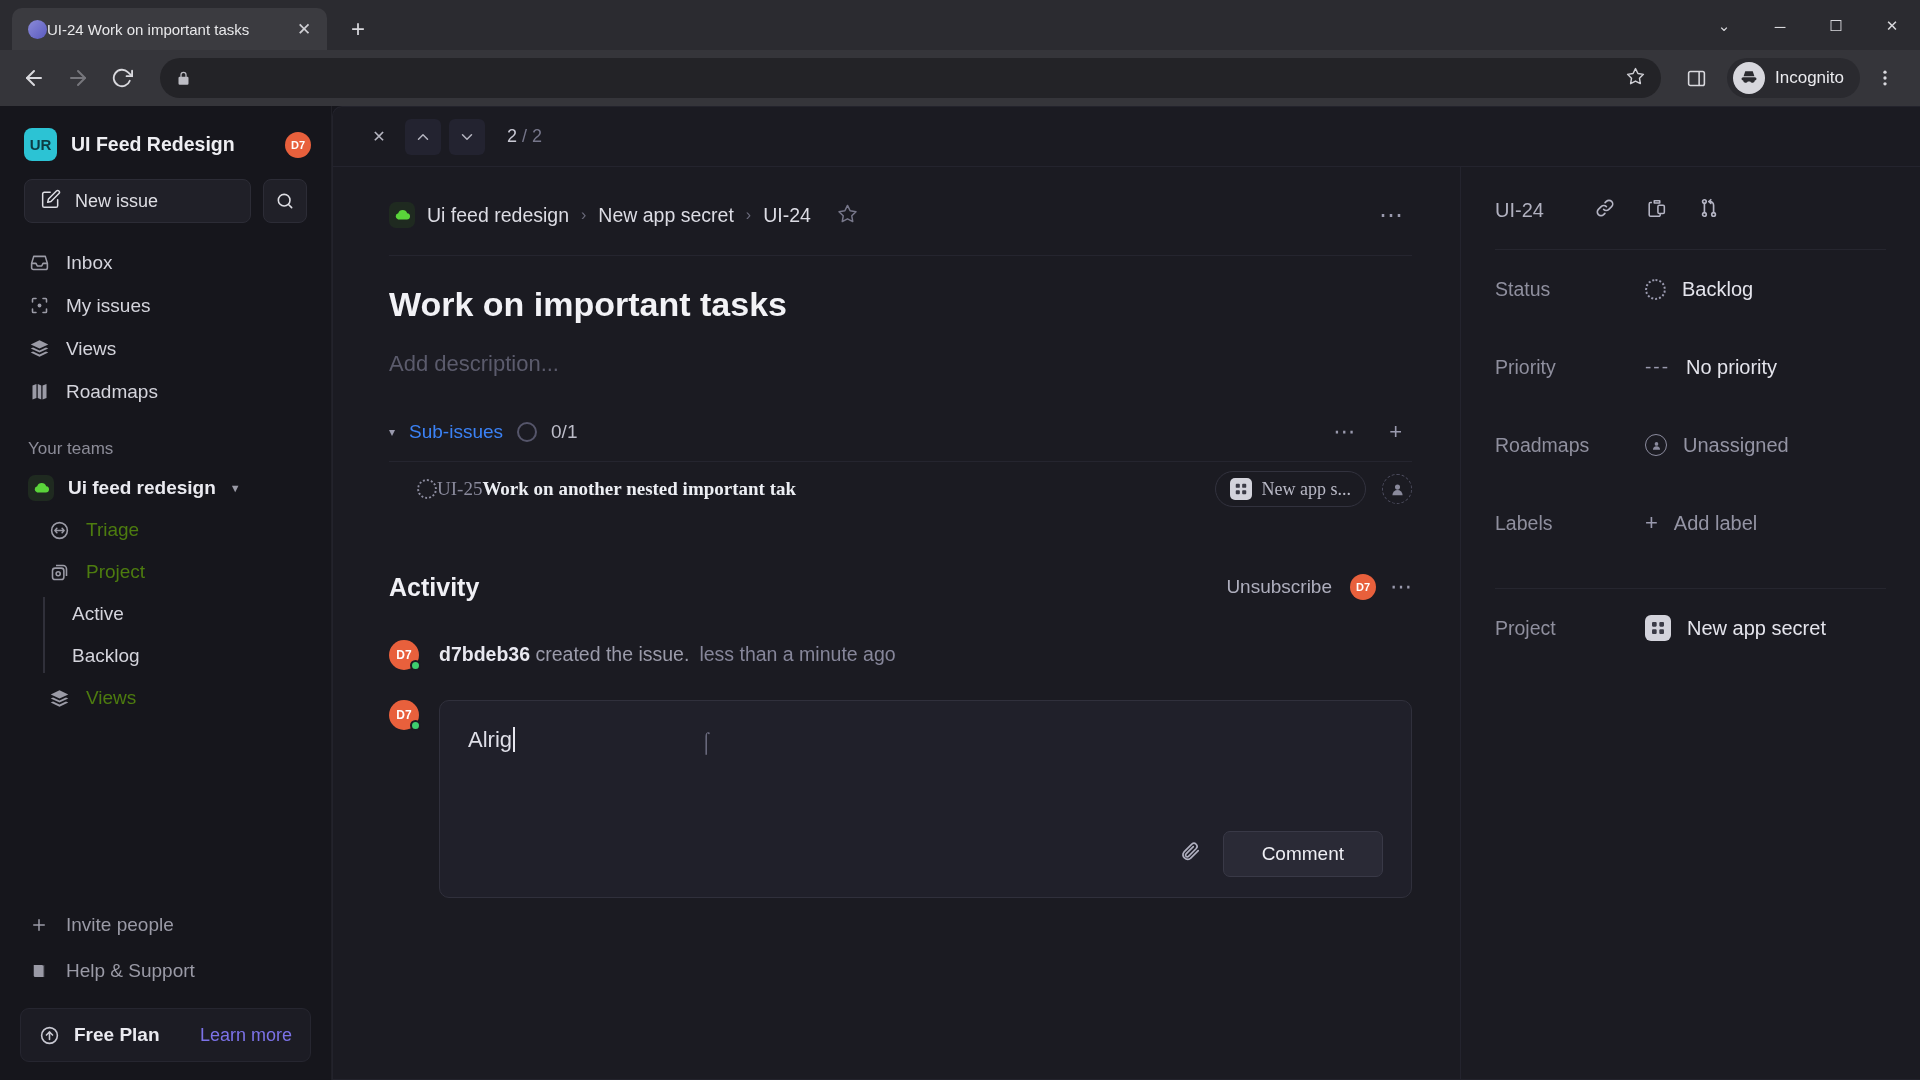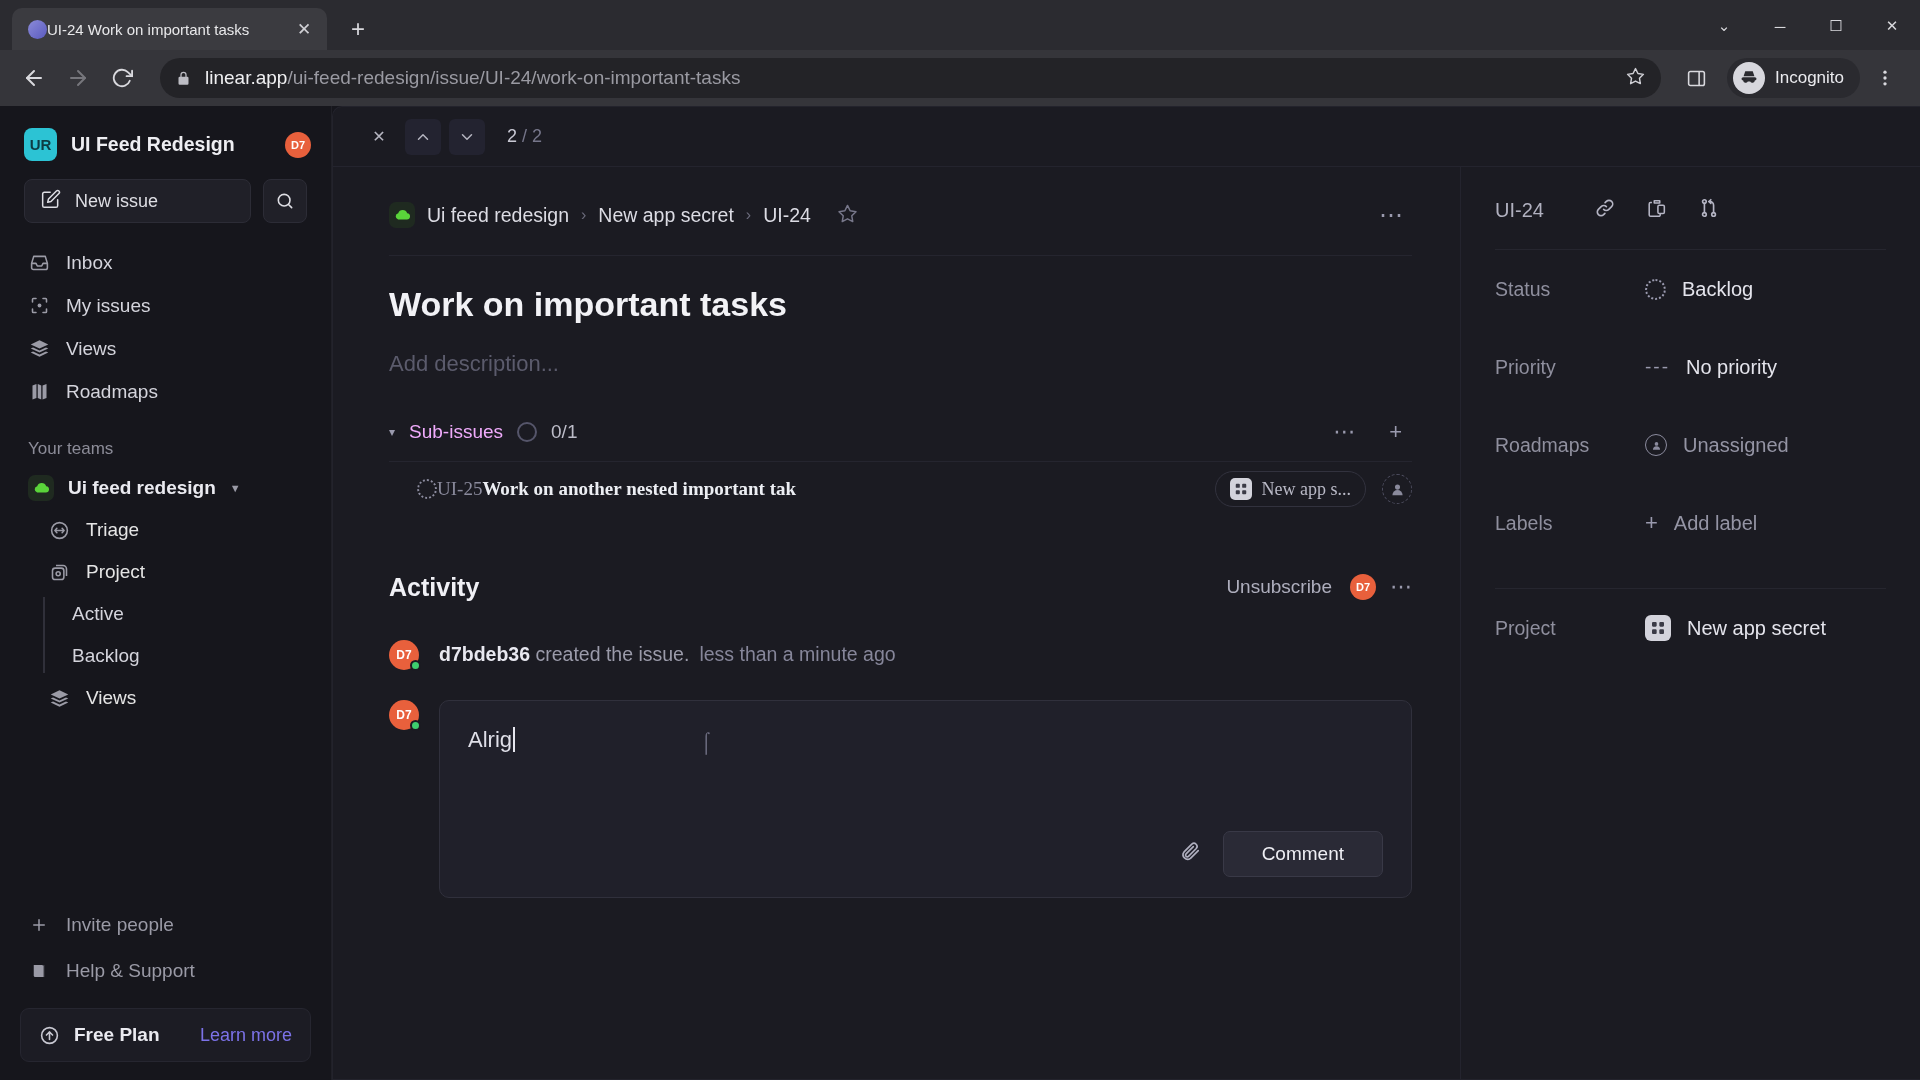--- a/index.html
+++ b/index.html
@@ -111,21 +111,21 @@
     margin: 0 16px; border-radius: 7px;
   }
   .team-ico {
     width: 26px; height: 26px; border-radius: 7px; background: #1f2a20;
     display: flex; align-items: center; justify-content: center; flex: 0 0 26px;
   }
   .team-name { color: #eaeaf0; font-size: 19px; font-weight: 600; }
   .caret { color: #9a9aa6; font-size: 11px; }
   .subitem {
     display: flex; align-items: center; gap: 16px; height: 42px; padding: 0 12px 0 32px;
-    margin: 0 16px; border-radius: 7px; color: #e5e5e5; font-size: 19px;
+    margin: 0 16px; border-radius: 7px; color: #4d7c0f; font-size: 19px;
   }
   .subitem .ico { width: 22px; height: 22px; display: flex; align-items: center; justify-content: center; color: #9b9ba6; flex: 0 0 22px; }
   .leafwrap { margin: 0 16px; padding-left: 44px; position: relative; }
   .leafwrap::before {
     content: ""; position: absolute; left: 27px; top: 4px; bottom: 4px; width: 2px; background: #30303a;
   }
   .leaf { display: flex; align-items: center; height: 42px; padding: 0 12px; color: #d4d4dc; font-size: 19px; border-radius: 7px; text-align: right; }
   .spacer { flex: 1; }
   .footitem {
     display: flex; align-items: center; gap: 16px; height: 46px; padding: 0 12px;
@@ -172,21 +172,21 @@
   .divider { height: 1px; background: #25252f; margin: 26px 48px 0 56px; }
 
   .issue-title {
     font-size: 34px; color: #f2f2f6; font-weight: 700; padding: 28px 48px 0 56px; line-height: 1.2;
   }
   .issue-desc { font-size: 22px; color: #5b5b6c; padding: 26px 48px 0 56px; }
 
   .subissues { padding: 42px 48px 0 56px; }
   .si-head { display: flex; align-items: center; gap: 14px; }
   .si-caret { color: #9a9aae; font-size: 12px; }
-  .si-title { color: #f0abfc; font-size: 19px; }
+  .si-title { color: #3b82f6; font-size: 19px; }
   .si-prog { width: 20px; height: 20px; border-radius: 50%; border: 2px solid #55556a; }
   .si-count { color: #bdbdc9; font-size: 19px; }
   .si-head .spacer { flex: 1; }
   .si-action { color: #9a9aae; font-size: 22px; padding: 0 10px; }
   .si-row {
     display: flex; align-items: center; gap: 0; height: 56px;
     border-top: 1px solid #25252f; margin-top: 16px; font-family: Liberation Serif, serif;
   }
   .si-status {
     width: 20px; height: 20px; border-radius: 50%; border: 2px dotted #8b8b9e; flex: 0 0 20px; margin-left: 28px;
@@ -306,21 +306,20 @@
           <polyline points="23 4 23 10 17 10"></polyline>
           <path d="M20.49 15a9 9 0 1 1-2.12-9.36L23 10"></path>
         </svg>
     </div>
     <div class="omnibox">
       <span class="lockicon">
         <svg width="15" height="15" viewBox="0 0 24 24" fill="currentColor">
             <path d="M12 1a5 5 0 0 0-5 5v3H6a2 2 0 0 0-2 2v9a2 2 0 0 0 2 2h12a2 2 0 0 0 2-2v-9a2 2 0 0 0-2-2h-1V6a5 5 0 0 0-5-5zm0 2a3 3 0 0 1 3 3v3H9V6a3 3 0 0 1 3-3z"></path>
           </svg>
       </span>
-      <span class="urltext"><b>linear.app</b><span>/ui-feed-redesign/issue/UI-24/work-on-important-tasks</span></span>
       <span class="omni-star">
         <svg width="19" height="19" viewBox="0 0 24 24" fill="none" stroke="currentColor" stroke-width="1.8" stroke-linejoin="round">
             <polygon points="12 2 15.09 8.26 22 9.27 17 14.14 18.18 21.02 12 17.77 5.82 21.02 7 14.14 2 9.27 8.91 8.26 12 2"></polygon>
           </svg>
       </span>
     </div>
     <div class="toolbtn">
       <svg width="21" height="21" viewBox="0 0 24 24" fill="none" stroke="currentColor" stroke-width="1.8">
           <rect x="3" y="4" width="18" height="16" rx="2"></rect>
           <line x1="15" y1="4" x2="15" y2="20"></line>

